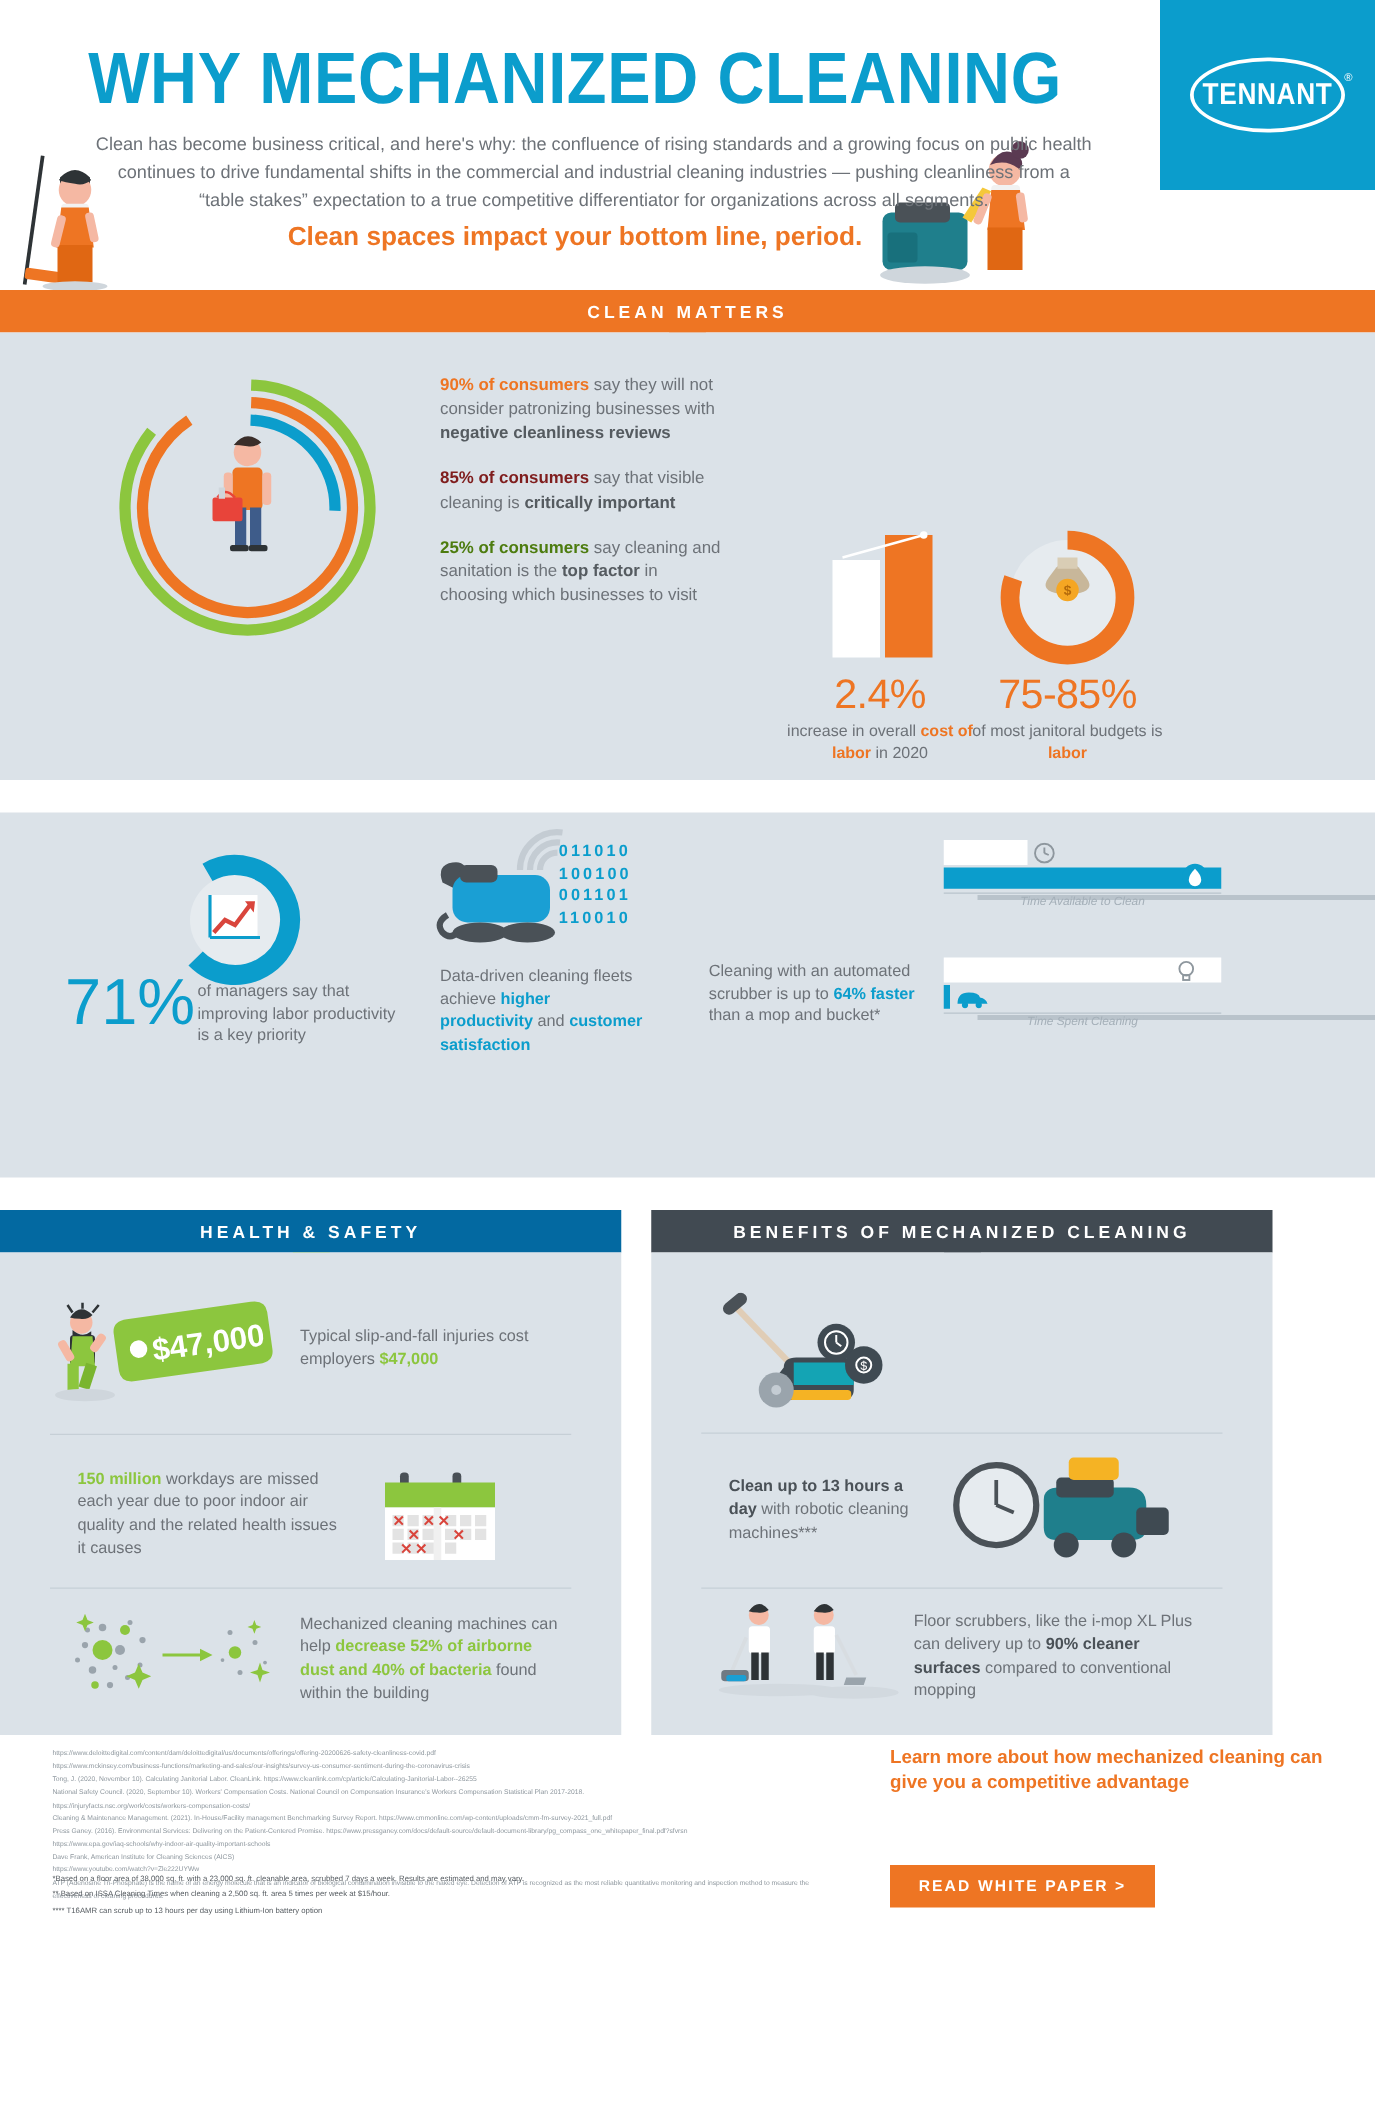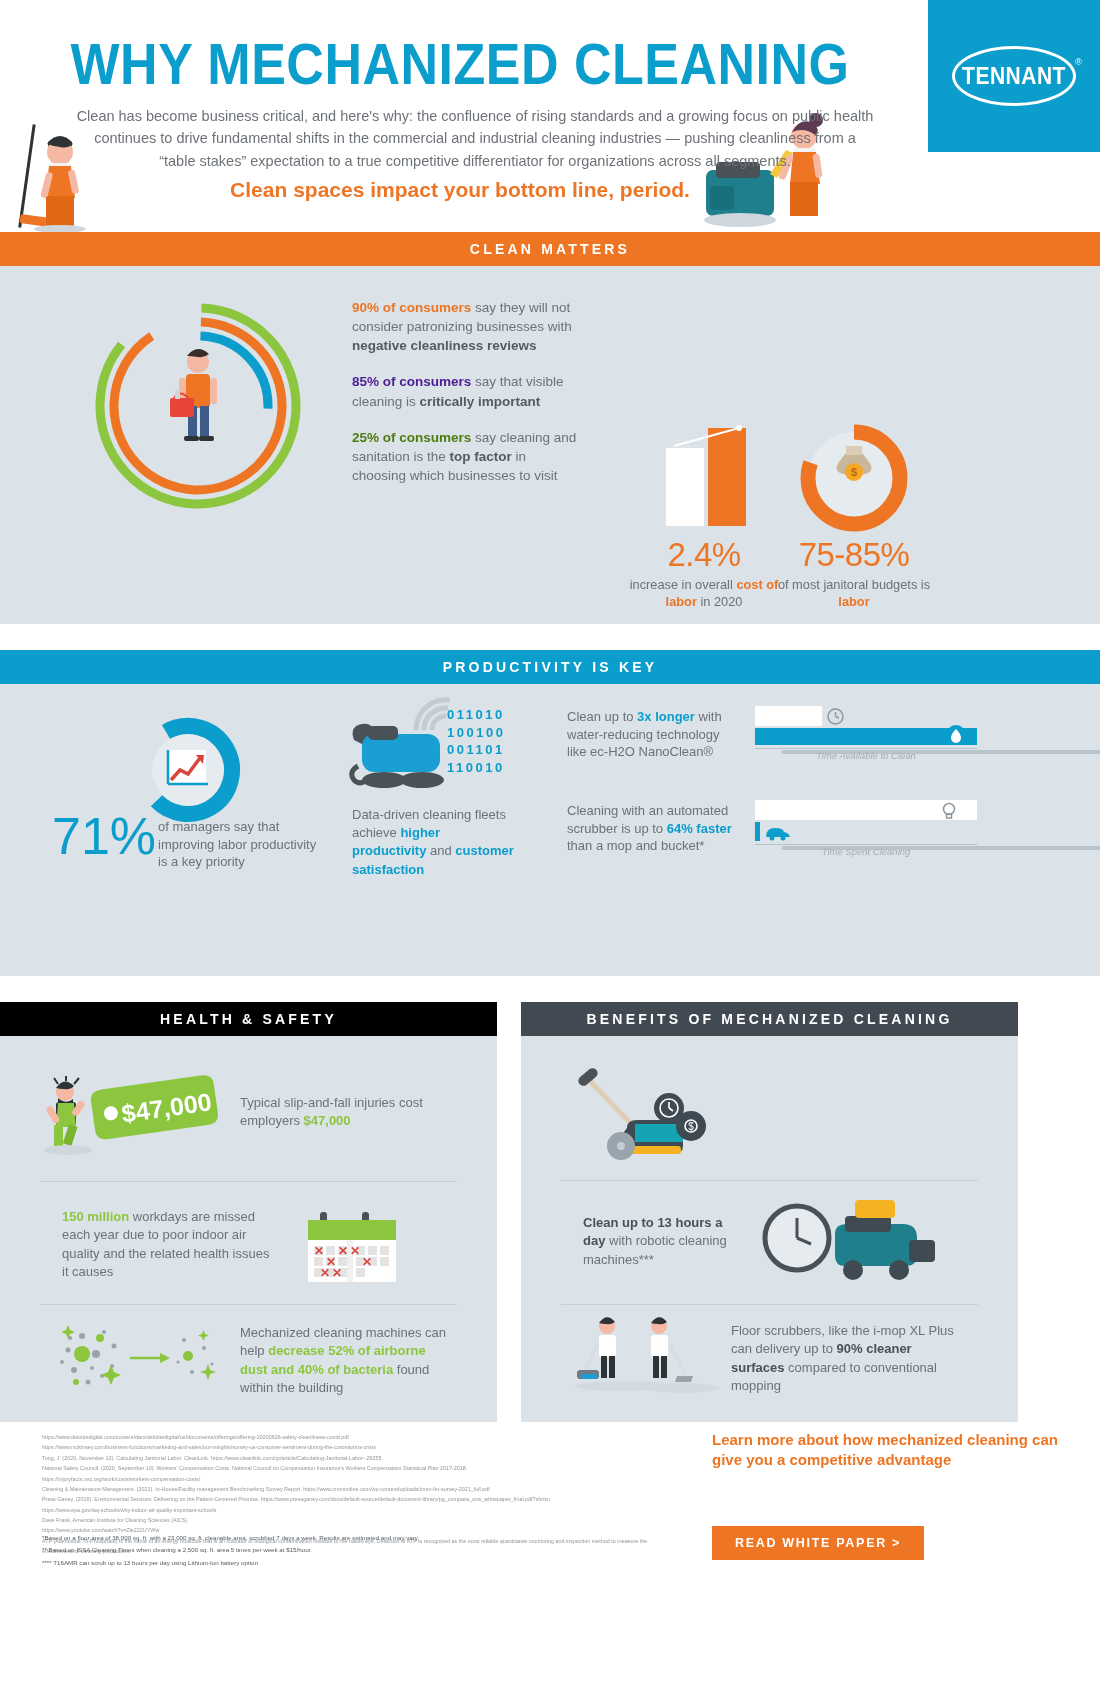--- a/index.html
+++ b/index.html
@@ -55,36 +55,36 @@
   }
   .bar .notch {
     position: absolute; left: 50%; bottom: -13px; margin-left: -15px;
     width: 0; height: 0; border-left: 15px solid transparent;
     border-right: 15px solid transparent;
   }
   .bar-orange { background: #ee7523; }
   .bar-orange .notch { border-top: 13px solid #ee7523; }
   .bar-blue { background: #0b9dcc; }
   .bar-blue .notch { border-top: 13px solid #0b9dcc; }
-  .bar-green { background: #000000; }
+  .bar-green { background: #0369a1; }
   .bar-green .notch { border-top: 13px solid #8cc63e; }
   .bar-dark { background: #414a52; }
   .bar-dark .notch { border-top: 13px solid #414a52; }
 
   
   .panel-clean { background: #dbe2e8; height: 358px; position: relative; }
   .gap { height: 26px; background: #fff; }
   .panel-prod { background: #dbe2e8; height: 292px; position: relative; }
 
   
   .donut-wrap { position: absolute; left: 78px; top: 28px; width: 240px; height: 230px; }
   .bullets { position: absolute; left: 352px; top: 32px; width: 230px; font-size: 13.5px; color: #6d7278; line-height: 1.42; }
   .bullets p { margin-bottom: 17px; }
   .b-orange { color: #ee7523; font-weight: bold; }
-  .b-green { color: #4c1d95; font-weight: bold; }
+  .b-green { color: #7f1d1d; font-weight: bold; }
   .b-blue { color: #4d7c0f; font-weight: bold; }
   .b-dark { color: #555b60; font-weight: bold; }
 
   .stat-col { position: absolute; text-align: center; width: 168px; }
   .stat-big { font-size: 33px; color: #ee7523; font-weight: 300; letter-spacing: -0.5px; }
   .stat-cap { font-size: 12.8px; color: #6d7278; line-height: 1.35; margin-top: 2px; }
   .o-bold { color: #ee7523; font-weight: bold; }
 
   
   .p71 { position: absolute; left: 52px; top: 122px; font-size: 52px; color: #0b9dcc; font-weight: 300; }
@@ -235,24 +235,20 @@
         <circle cx="65" cy="66" r="9" fill="#f5a623"></circle>
         <text x="65" y="70" font-size="11" font-weight="bold" fill="#b46a0b" text-anchor="middle" font-family="Liberation Sans, sans-serif">$</text>
       </svg>
       <div class="stat-big">75-85%</div>
       <div class="stat-cap"><span>of most janitoral budgets is </span><span class="o-bold">labor</span></div>
     </div>
   </div>
 
   <div class="gap"></div>
 
-  <div class="bar bar-blue">
-    <span>PRODUCTIVITY IS KEY</span>
-    <div class="notch"></div>
-  </div>
 
   <div class="panel-prod">
 
     <svg style="position:absolute;left:118px;top:30px" width="140" height="110" viewBox="0 0 140 110">
       <circle cx="70" cy="56" r="36" fill="#e6ebef"></circle>
       <circle cx="70" cy="56" r="44" fill="none" stroke="#0b9dcc" stroke-width="16" stroke-dasharray="196 80" transform="rotate(-120 70 56)"></circle>
       <rect x="50" y="36" width="38" height="34" fill="#ffffff"></rect>
       <polyline points="53,66 62,56 70,60 82,44" fill="none" stroke="#d9453c" stroke-width="3.5"></polyline>
       <polygon points="78,41 86,41 85,50" fill="#d9453c"></polygon>
       <line x1="50" y1="70" x2="90" y2="70" stroke="#0b9dcc" stroke-width="2.5"></line>
@@ -277,23 +273,20 @@
     <div class="binary">
       <div>011010</div>
       <div>100100</div>
       <div>001101</div>
       <div>110010</div>
     </div>
     <div class="fleet-cap">
       <span>Data-driven cleaning fleets achieve </span><span class="bl">higher productivity</span><span> and </span><span class="bl">customer satisfaction</span>
     </div>
 
-    <div class="chart-text" style="left:567px; top:24px;">
-      <span>Clean up to </span><span class="bl">3x longer</span><span> with water-reducing technology like ec-H2O NanoClean®</span>
-    </div>
     <div class="chartbox" style="left:755px; top:22px;">
       <div style="position:relative;height:20px">
         <div style="width:30%;height:20px;background:#fff"></div>
         <svg style="position:absolute;left:72px;top:2px" width="17" height="17" viewBox="0 0 17 17">
           <circle cx="8.5" cy="8.5" r="7.5" fill="none" stroke="#8e979e" stroke-width="1.5"></circle>
           <line x1="8.5" y1="8.5" x2="8.5" y2="4" stroke="#8e979e" stroke-width="1.5"></line>
           <line x1="8.5" y1="8.5" x2="12" y2="10" stroke="#8e979e" stroke-width="1.5"></line>
         </svg>
       </div>
       <div style="height:17px;background:#0b9dcc;width:100%;margin-top:2px"></div>

